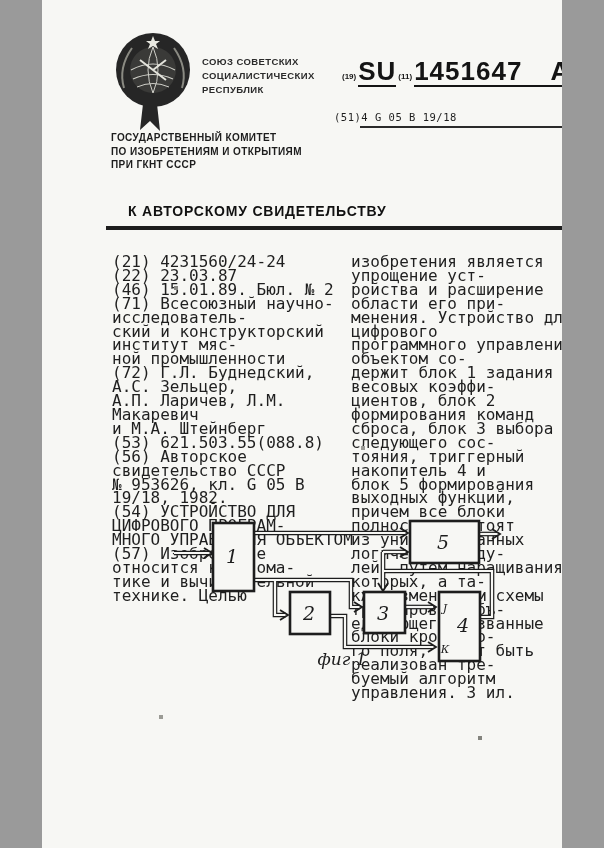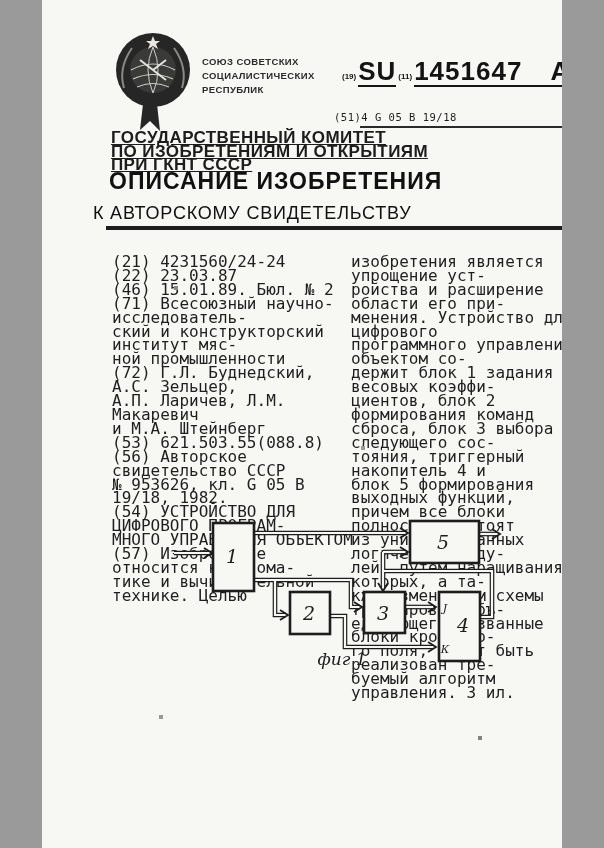--- a/index.html
+++ b/index.html
@@ -18,23 +18,23 @@
   .pubrow{left:298px;top:58px;display:flex;align-items:flex-end;color:#141414;}
   .pubrow .tiny{font-size:8px;font-weight:bold;padding:0 2px 6px 2px;}
   .pubrow .big{font-weight:bold;font-size:26px;line-height:26px;letter-spacing:1px;}
   .pubrow .u{border-bottom:2.5px solid #141414;padding-bottom:1px;}
   .pubrow .numgrp{display:inline-flex;align-items:flex-end;}
   .pubrow .sp{display:inline-block;width:28px;}
 
   .ipc{left:292px;top:111px;font-size:10.5px;letter-spacing:.5px;color:#1d1d1d;}
   .ipc-rule{left:318px;top:126px;width:282px;height:1.6px;background:#2a2a2a;}
 
-  .committee{left:69px;top:131px;font-weight:bold;font-size:17px;line-height:13.5px;letter-spacing:.4px;color:#1d1d1d;text-decoration:underline;}
+  .committee{left:69px;top:131px;font-weight:bold;font-size:10px;line-height:13.5px;letter-spacing:.4px;color:#1d1d1d;}
   .doc-title{left:67px;top:168px;font-weight:bold;font-size:23px;letter-spacing:1px;color:#111;}
-  .doc-subtitle{left:51px;top:203px;font-weight:normal;font-size:18px;letter-spacing:.8px;color:#111;}
+  .doc-subtitle{left:86px;top:203px;font-weight:bold;font-size:14px;letter-spacing:.8px;color:#111;}
   .thick-rule{left:64px;top:226px;width:478px;height:4px;background:#1d1d1d;}
 
   .col{top:255px;font-size:16px;line-height:13.9px;color:#1f1f1f;}
   .col.left{left:70px;width:242px;}
   .col.right{left:309px;width:240px;}
 
   .figure-svg{left:0;top:500px;}
   .emblem-svg{left:68px;top:30px;}
 
   .sidebar{
@@ -88,21 +88,20 @@
     </span>
   </div>
 
   <div class="abs ipc mono">(51)4 G 05 B 19/18</div>
   <div class="abs ipc-rule"></div>
 
   <div class="abs committee sans pre">ГОСУДАРСТВЕННЫЙ КОМИТЕТ
 ПО ИЗОБРЕТЕНИЯМ И ОТКРЫТИЯМ
 ПРИ ГКНТ СССР</div>
 
-  <div class="abs doc-title sans">ОПИСАНИЕ ИЗОБРЕТЕНИЯ</div>
   <div class="abs doc-subtitle sans">К АВТОРСКОМУ СВИДЕТЕЛЬСТВУ</div>
   <div class="abs thick-rule"></div>
 
   <div class="abs col left pre">(21) 4231560/24-24
 (22) 23.03.87
 (46) 15.01.89. Бюл. № 2
 (71) Всесоюзный научно-исследователь-
 ский и конструкторский институт мяс-
 ной промышленности
 (72) Г.Л. Буднедский, А.С. Зельцер,

